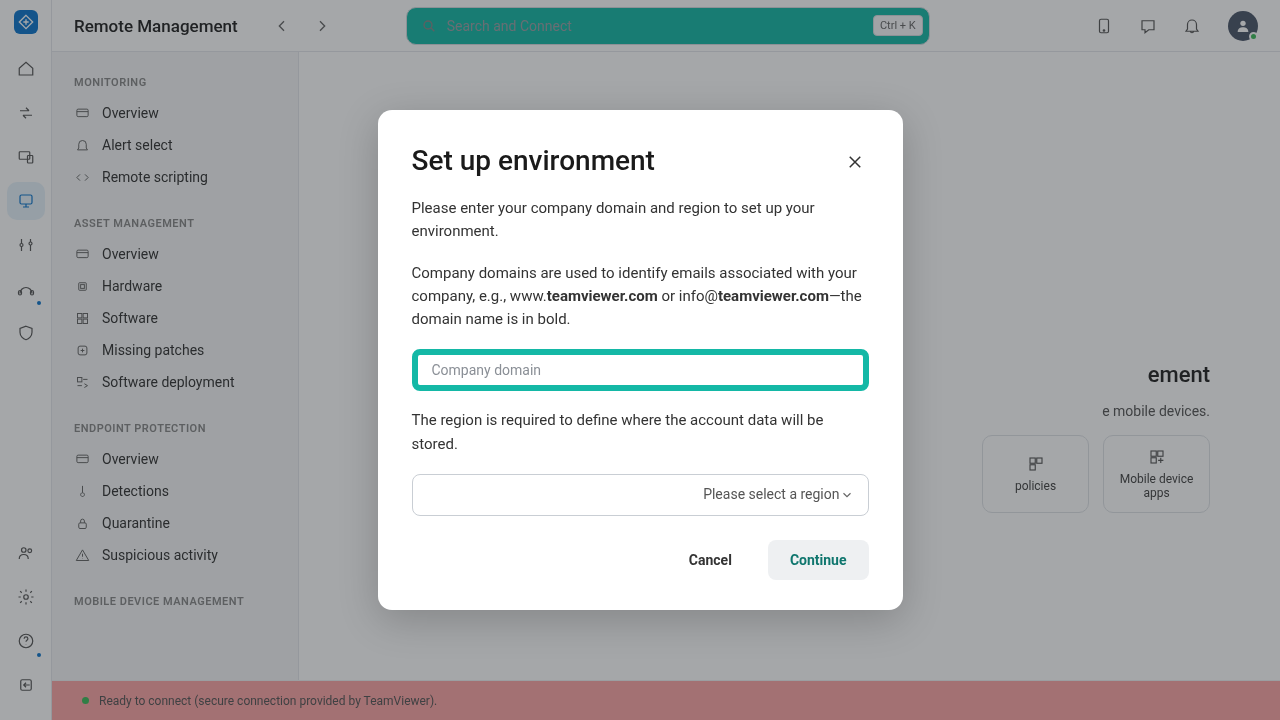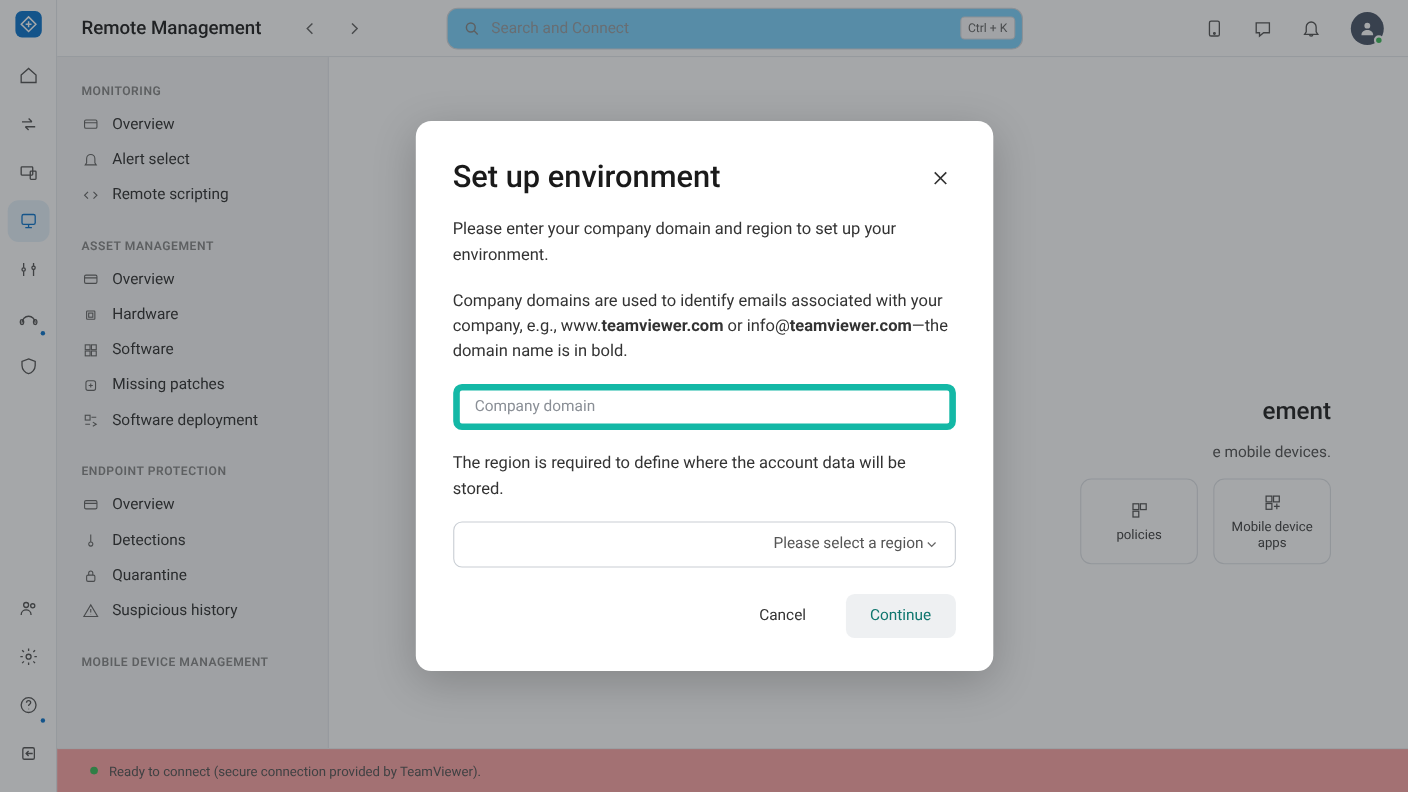--- a/index.html
+++ b/index.html
@@ -21,21 +21,21 @@
 .topbar {
   position: absolute; left: 52px; top: 0; right: 0; height: 52px;
   display: flex; align-items: center; padding: 0 22px; gap: 12px;
   border-bottom: 1px solid #e5e7eb; background: #fff;
 }
 .page-title { font-size: 17px; font-weight: 500; color: #222; margin-right: 18px; }
 .nav-arrow { width: 28px; height: 28px; display: flex; align-items: center; justify-content: center; border-radius: 6px; cursor: pointer; color: #666; }
 .nav-arrow svg { width: 16px; height: 16px; stroke: currentColor; fill: none; stroke-width: 2; }
 .search-box {
   flex: 0 0 524px; margin-left: 58px; height: 38px; border: 1px solid #d6dadf; border-radius: 10px;
-  display: flex; align-items: center; padding: 0 6px 0 14px; gap: 10px; background: #7dd3fc;
+  display: flex; align-items: center; padding: 0 6px 0 14px; gap: 10px; background: #14b8a6;
 }
 .search-box svg { width: 16px; height: 16px; stroke: #888; fill: none; stroke-width: 2; }
 .search-box input { flex: 1; border: none; outline: none; font-size: 14px; color: #333; background: transparent; }
 .search-box input::placeholder { color: #9aa0a6; }
 .kbd { font-size: 11px; color: #666; border: 1px solid #d6dadf; border-radius: 4px; padding: 3px 6px; background: #f8f9fa; }
 .topbar-spacer { flex: 1; }
 .top-icon { width: 32px; height: 32px; display: flex; align-items: center; justify-content: center; cursor: pointer; color: #555; }
 .top-icon svg { width: 18px; height: 18px; stroke: currentColor; fill: none; stroke-width: 1.6; }
 .avatar { width: 30px; height: 30px; border-radius: 50%; background: #4a5568; display: flex; align-items: center; justify-content: center; position: relative; margin-left: 8px; }
 .avatar svg { width: 16px; height: 16px; fill: #fff; }
@@ -70,21 +70,21 @@
 .modal-title { font-size: 28px; font-weight: 500; color: #1a1a1a; }
 .modal-close { width: 28px; height: 28px; display: flex; align-items: center; justify-content: center; cursor: pointer; color: #333; margin-top: 4px; }
 .modal-close svg { width: 18px; height: 18px; stroke: currentColor; stroke-width: 2; fill: none; }
 .modal-body { font-size: 15px; line-height: 1.55; color: #333; }
 .modal-body p { margin-bottom: 18px; }
 .modal-input { width: 100%; height: 42px; border: 6px solid #14b8a6; border-radius: 8px; padding: 0 14px; font-size: 14px; outline: none; margin-bottom: 18px; }
 .modal-input::placeholder { color: #8a8f96; }
 .modal-select { width: 100%; height: 42px; border: 1px solid #c9ced4; border-radius: 8px; padding: 0 14px; font-size: 14px; display: flex; align-items: center; justify-content: flex-end; color: #555; cursor: pointer; margin-bottom: 24px; }
 .modal-select svg { width: 14px; height: 14px; stroke: #666; fill: none; stroke-width: 2; }
 .modal-actions { display: flex; justify-content: flex-end; gap: 14px; }
-.btn { height: 40px; padding: 0 22px; border-radius: 8px; font-size: 14px; display: flex; align-items: center; cursor: pointer; border: none; }
+.btn { height: 40px; padding: 0 22px; border-radius: 8px; font-size: 14px; display: flex; align-items: center; cursor: pointer; border: none; font-weight: bold; }
 .btn-cancel { background: transparent; color: #333; }
 .btn-continue { background: #eef0f2; color: #0f766e; cursor: not-allowed; }
 </style>
 </head>
 <body>
 
 <div class="app-rail">
   <div class="rail-logo">
     <svg viewBox="0 0 24 24">
         <path d="M12 2 L2 12 L12 22 L22 12 Z M8 12 L16 12 M12 8 L12 16" stroke="#fff" stroke-width="2" fill="none"></path>
@@ -314,21 +314,21 @@
           </svg>
         </span>
         <span>Quarantine</span>
       </div>
     <div class="side-item">
         <span class="icon">
           <svg viewBox="0 0 24 24">
             <path d="M12 3 L22 20 H2 Z M12 9 V14 M12 17 V17.5"></path>
           </svg>
         </span>
-        <span>Suspicious history</span>
+        <span>Suspicious activity</span>
       </div>
   </div>
   <div class="side-group">
     <div class="side-section">Mobile Device Management</div>
   </div>
 </div>
 
 <div class="main">
   <div class="bg-card">
     <div class="bg-title">ement</div>

